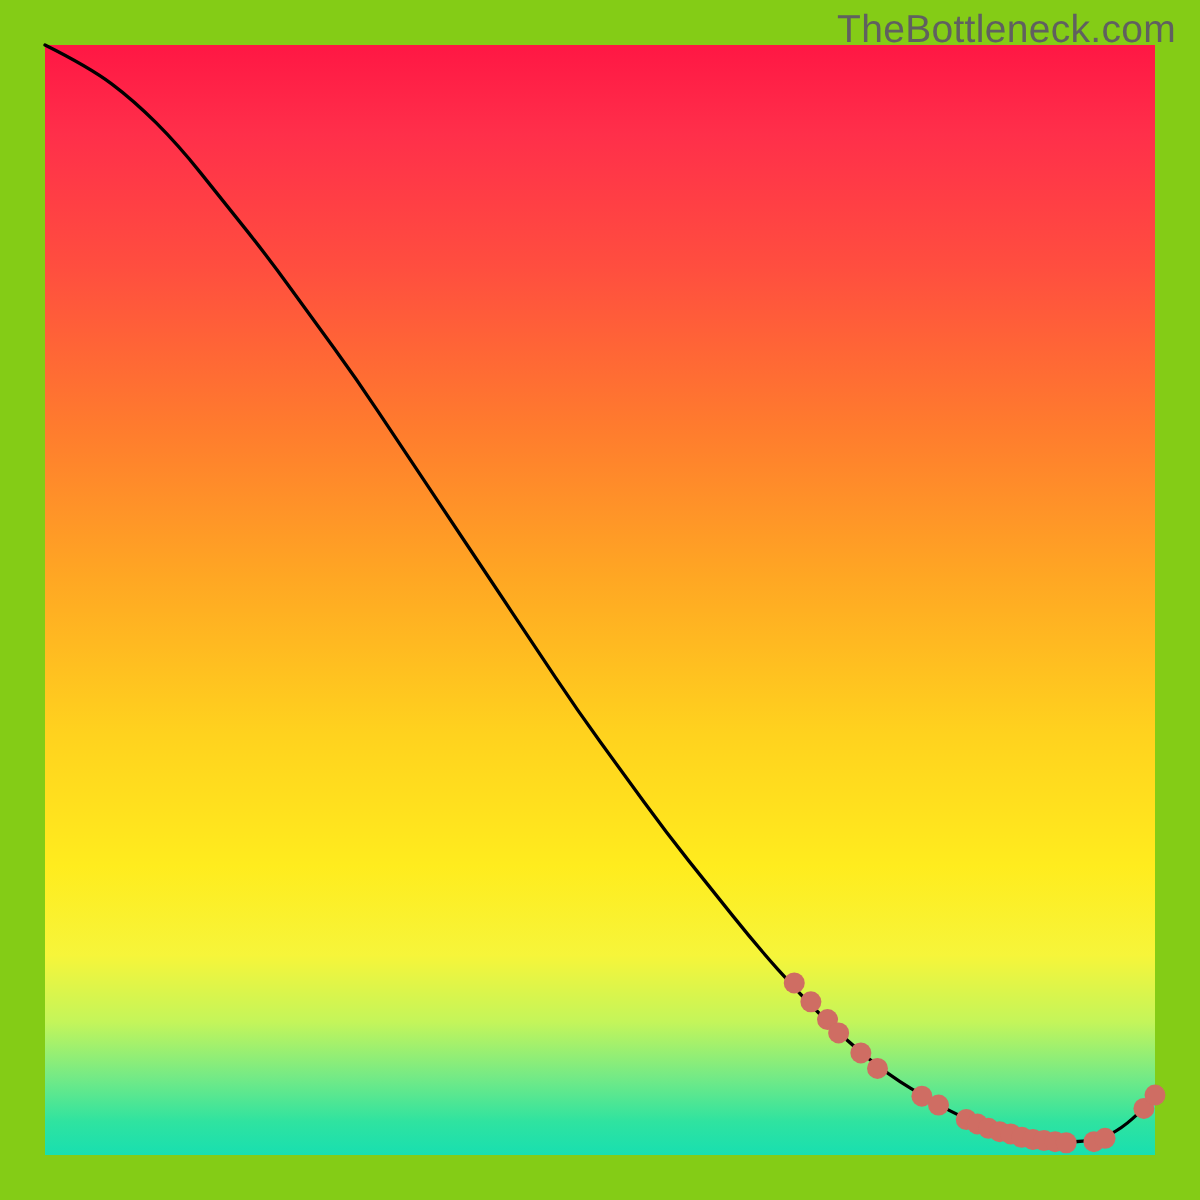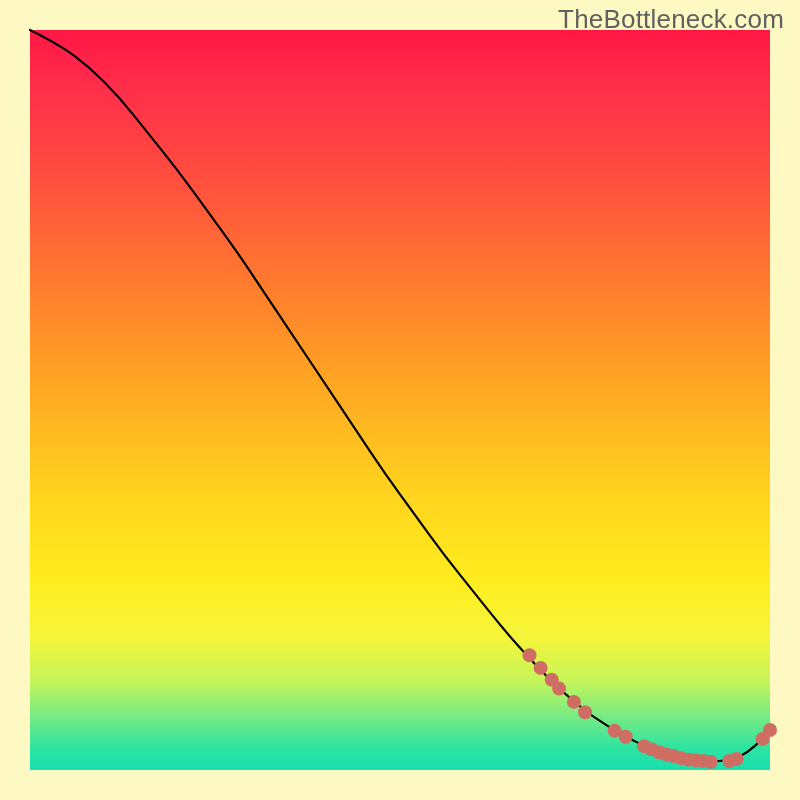--- a/index.html
+++ b/index.html
@@ -8,21 +8,21 @@
     width: 800px;
     height: 800px;
     background: #000;
     font-family: Arial, Helvetica, sans-serif;
     overflow: hidden;
   }
   .frame {
     position: relative;
     width: 800px;
     height: 800px;
-    background: #fef9c3;
+    background: #84cc16;
   }
   .watermark {
     position: absolute;
     top: 4px;
     right: 16px;
     color: #606060;
     font-size: 26px;
     font-weight: 400;
     letter-spacing: 0.2px;
     user-select: none;

